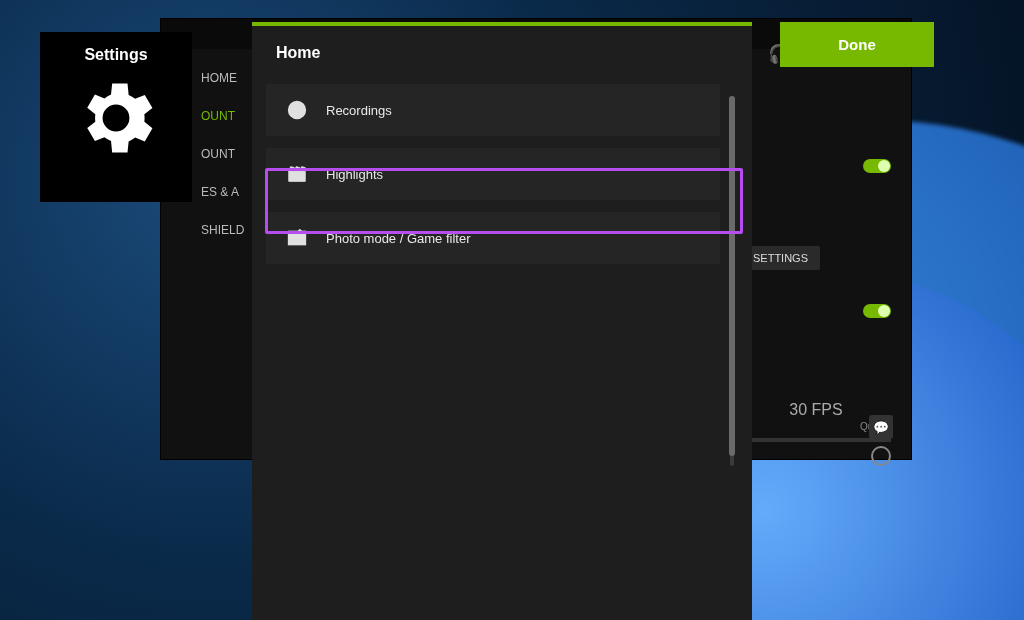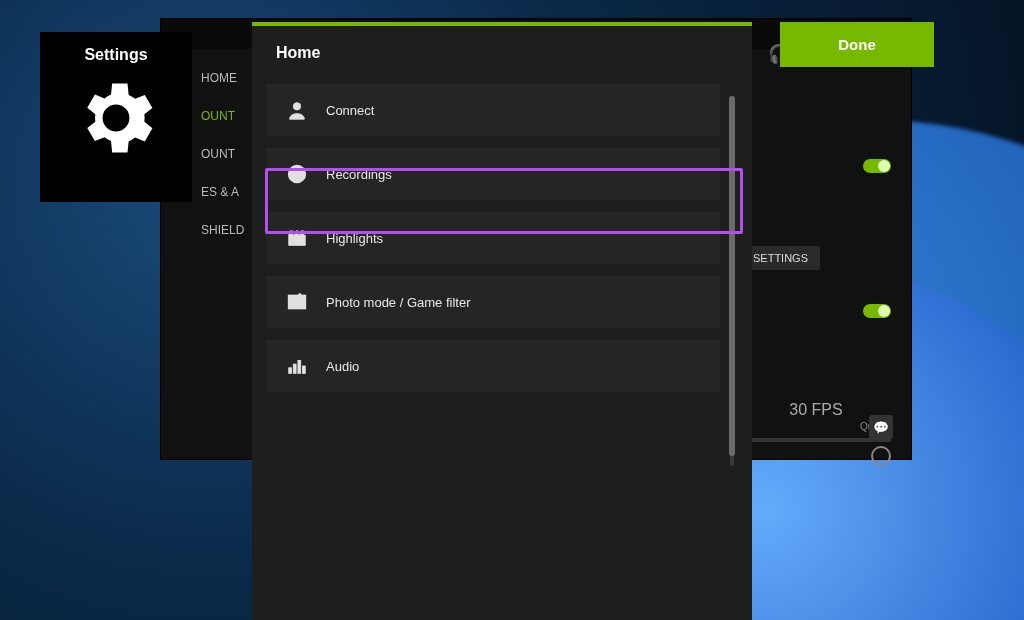--- a/index.html
+++ b/index.html
@@ -85,29 +85,20 @@
   </div>
   <div class="chatbtn">💬</div>
 </div>
 
 <div class="panel">
   <div class="panel-title">Home</div>
   <div class="scroll-track"></div>
   <div class="scroll-thumb"></div>
   <div class="list">
 
-    <div class="item">
-      <span class="ico">
-        <svg viewBox="0 0 24 24">
-            <circle cx="12" cy="8" r="4"></circle>
-            <path d="M4 22c0-4 4-6 8-6s8 2 8 6z"></path>
-          </svg>
-      </span>
-      <span>Connect</span>
-    </div>
 
 
 
     <div class="item">
       <span class="ico">
         <svg viewBox="0 0 24 24" fill="none" stroke-width="2">
             <circle cx="12" cy="12" r="9"></circle>
             <circle cx="12" cy="12" r="3" fill="#e0e0e0"></circle>
           </svg>
       </span>
@@ -128,31 +119,20 @@
     <div class="item">
       <span class="ico">
         <svg viewBox="0 0 24 24" fill="none" stroke-width="2">
             <rect x="3" y="5" width="18" height="14"></rect>
             <path d="M14 3l7 7" stroke-width="3"></path>
           </svg>
       </span>
       <span>Photo mode / Game filter</span>
     </div>
 
-    <div class="item">
-      <span class="ico">
-        <svg viewBox="0 0 24 24">
-            <rect x="3" y="14" width="3" height="6"></rect>
-            <rect x="8" y="10" width="3" height="10"></rect>
-            <rect x="13" y="6" width="3" height="14"></rect>
-            <rect x="18" y="12" width="3" height="8"></rect>
-          </svg>
-      </span>
-      <span>Audio</span>
-    </div>
 
   </div>
 </div>
 
 <div class="callout hud"></div>
 
 <div class="done">Done</div>
 
 <div class="settings-card">
   <div class="lbl">Settings</div>

